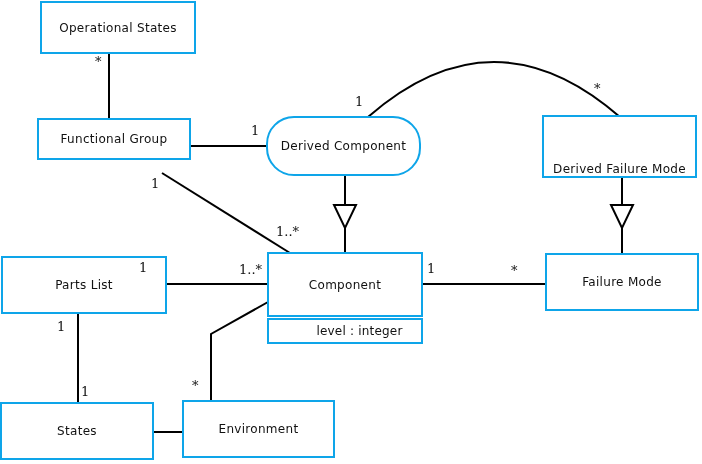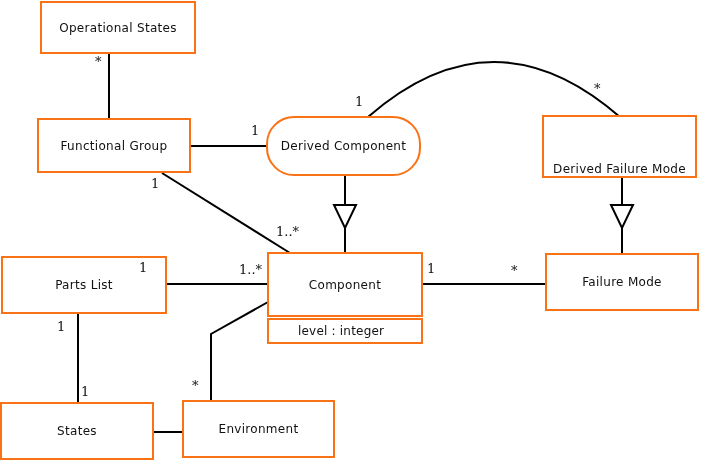--- a/index.html
+++ b/index.html
@@ -13,45 +13,45 @@
   }
   #wires {
     position: absolute;
     left: 0; top: 0;
     width: 702px; height: 464px;
   }
   .uml-box {
     position: absolute;
     box-sizing: border-box;
     background: #ffffff;
-    border: 2px solid #f97316;
+    border: 2px solid #0ea5e9;
     display: flex;
     align-items: center;
     justify-content: center;
     font-size: 12px;
     letter-spacing: 0.3px;
     color: #111111;
     white-space: nowrap;
   }
   .attr-box {
-    justify-content: flex-start;
+    justify-content: center;
     padding-left: 29px;
     letter-spacing: 0.2px;
   }
   .mult {
     position: absolute;
     font-family: "DejaVu Serif", "Liberation Serif", serif;
     font-size: 13px;
     color: #111111;
     white-space: nowrap;
     line-height: 1;
   }
   
   #b-operational-states { left: 40px;  top: 1px;   width: 156px; height: 53px; }
-  #b-functional-group   { left: 37px;  top: 118px; width: 154px; height: 55px; }
+  #b-functional-group   { left: 37px;  top: 118px; width: 154px; height: 42px; }
   #b-derived-component  { left: 266px; top: 116px; width: 155px; height: 60px; border-radius: 28px; }
   #b-derived-failure    { left: 542px; top: 115px; width: 155px; height: 63px; align-items: flex-end; }
   #b-parts-list         { left: 1px;   top: 256px; width: 166px; height: 58px; }
   #b-component          { left: 267px; top: 252px; width: 156px; height: 65px; }
   #b-component-attr     { left: 267px; top: 318px; width: 156px; height: 26px; }
   #b-failure-mode       { left: 545px; top: 253px; width: 154px; height: 58px; }
   #b-system             { left: 0px;   top: 402px; width: 154px; height: 58px; }
   #b-environment        { left: 182px; top: 400px; width: 153px; height: 58px; }
   
   #m-os-star    { left: 95px;  top: 55px;  }

